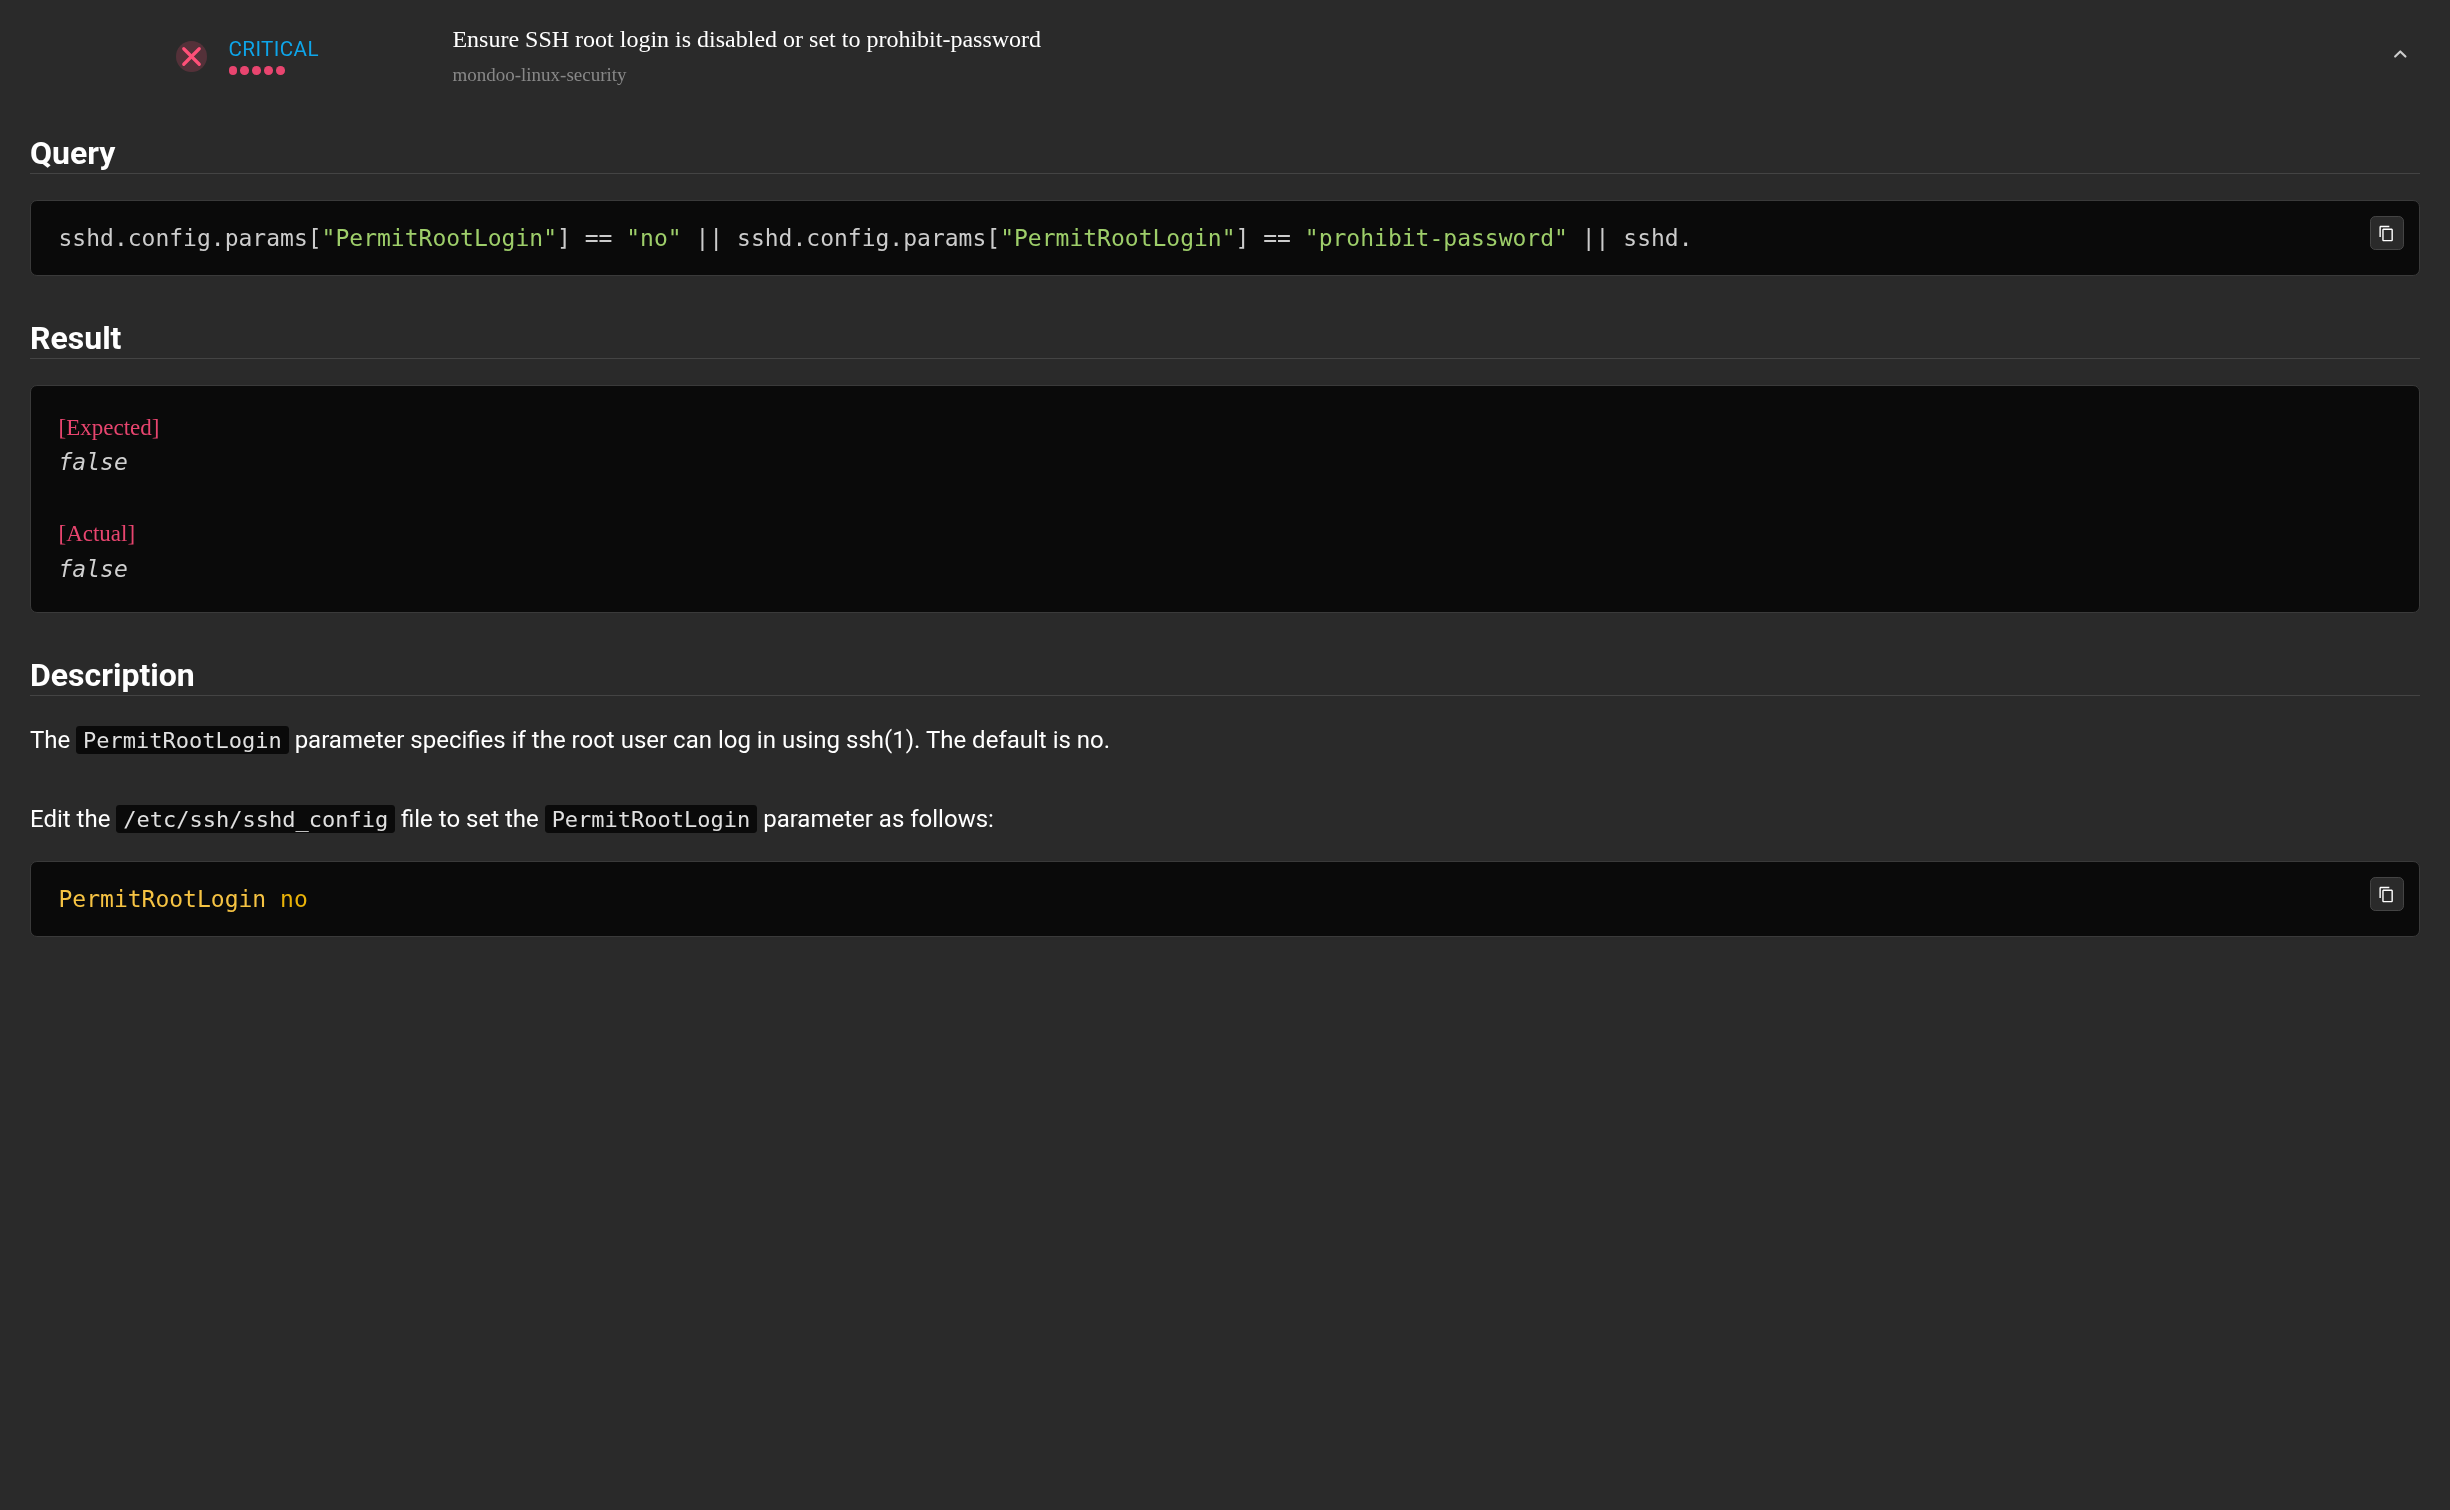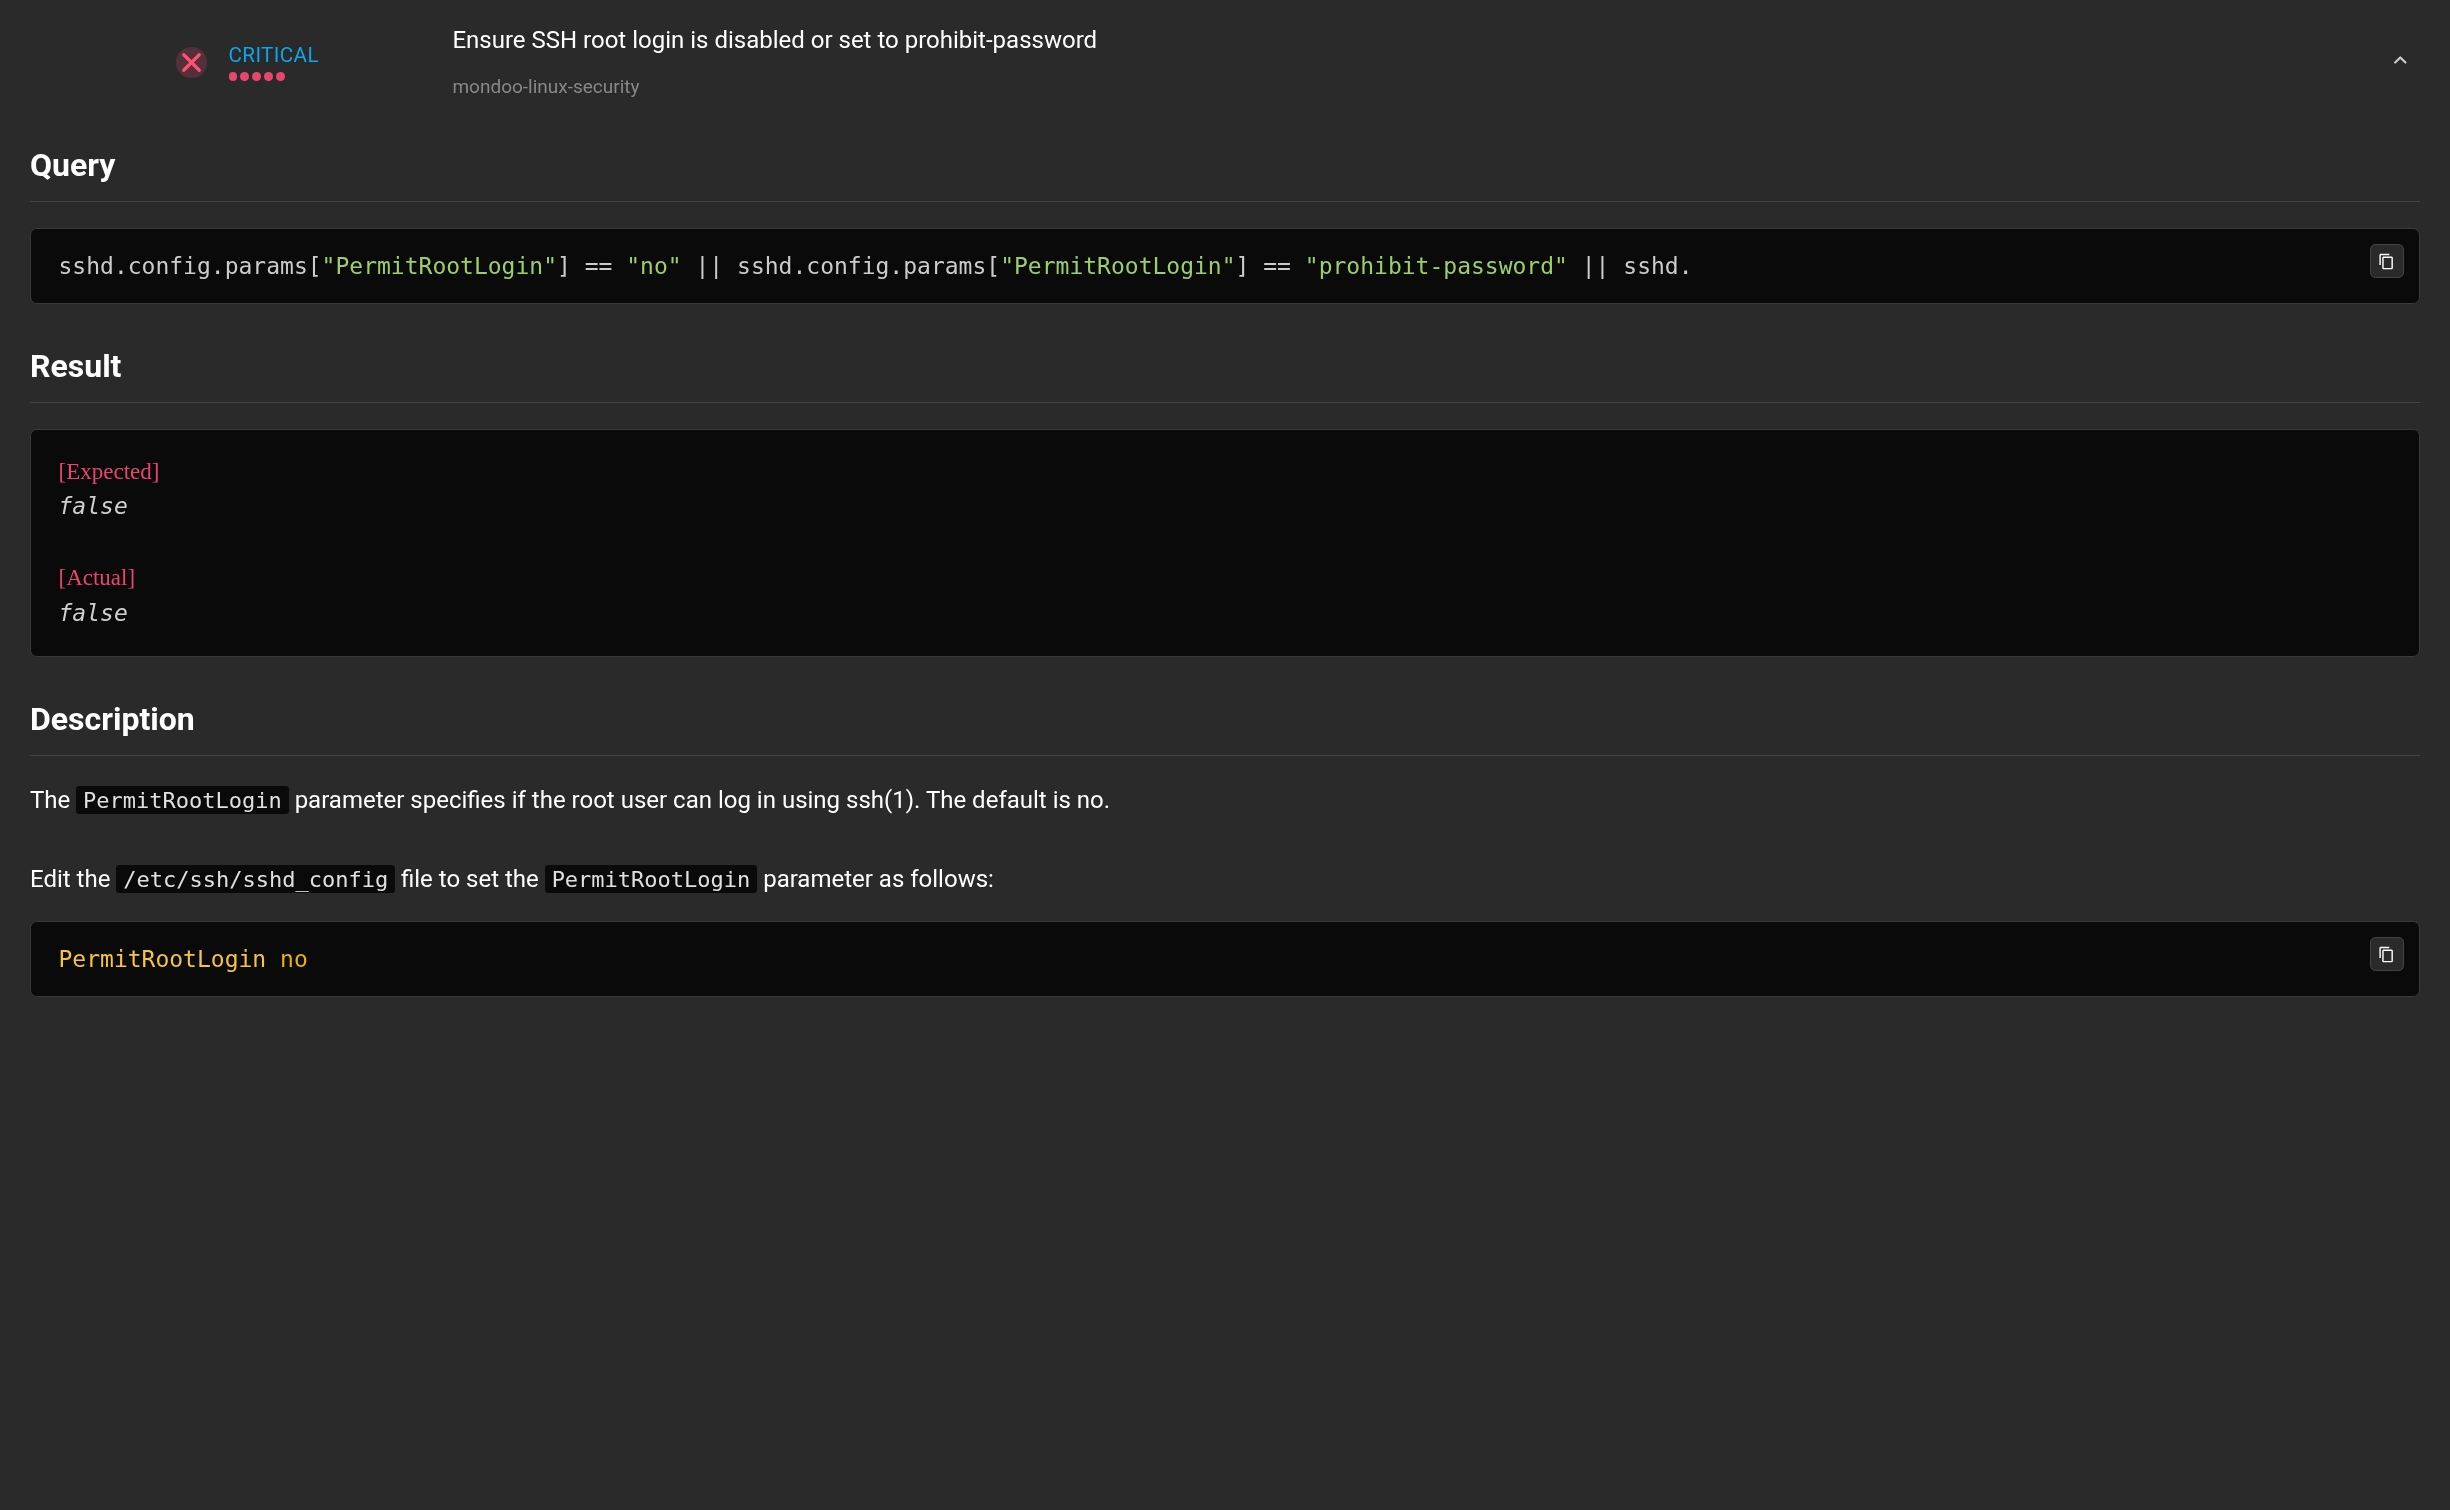--- a/index.html
+++ b/index.html
@@ -51,22 +51,23 @@
     }
     .severity-dot {
       width: 8.6px;
       height: 8.6px;
       border-radius: 50%;
       background-color: #e8456f;
     }
     .title-block {
       display: flex;
       flex-direction: column;
-      gap: 21px;
+      gap: 11px;
       margin-left: 112px;
+      font-family: Liberation Serif, serif;
     }
     .title {
       font-size: 24px;
       font-weight: 400;
       color: #ffffff;
     }
     .subtitle {
       font-size: 19px;
       color: #888888;
     }
@@ -83,21 +84,21 @@
       width: 20.6px;
       height: 20.6px;
     }
     .section {
       padding: 21.5px 30px;
     }
     .section-heading {
       font-size: 32px;
       font-weight: 700;
       color: #ffffff;
-      padding-bottom: 17px;
+      padding-bottom: 1px;
       border-bottom: 0.9px solid #444444;
       margin-bottom: 26px;
     }
     .code-block {
       background-color: #0a0a0a;
       border: 0.9px solid #3a3a3a;
       border-radius: 6.9px;
       padding: 24px 27.5px;
       font-family: "SF Mono", "Monaco", "Menlo", "Consolas", monospace;
       font-size: 23px;

